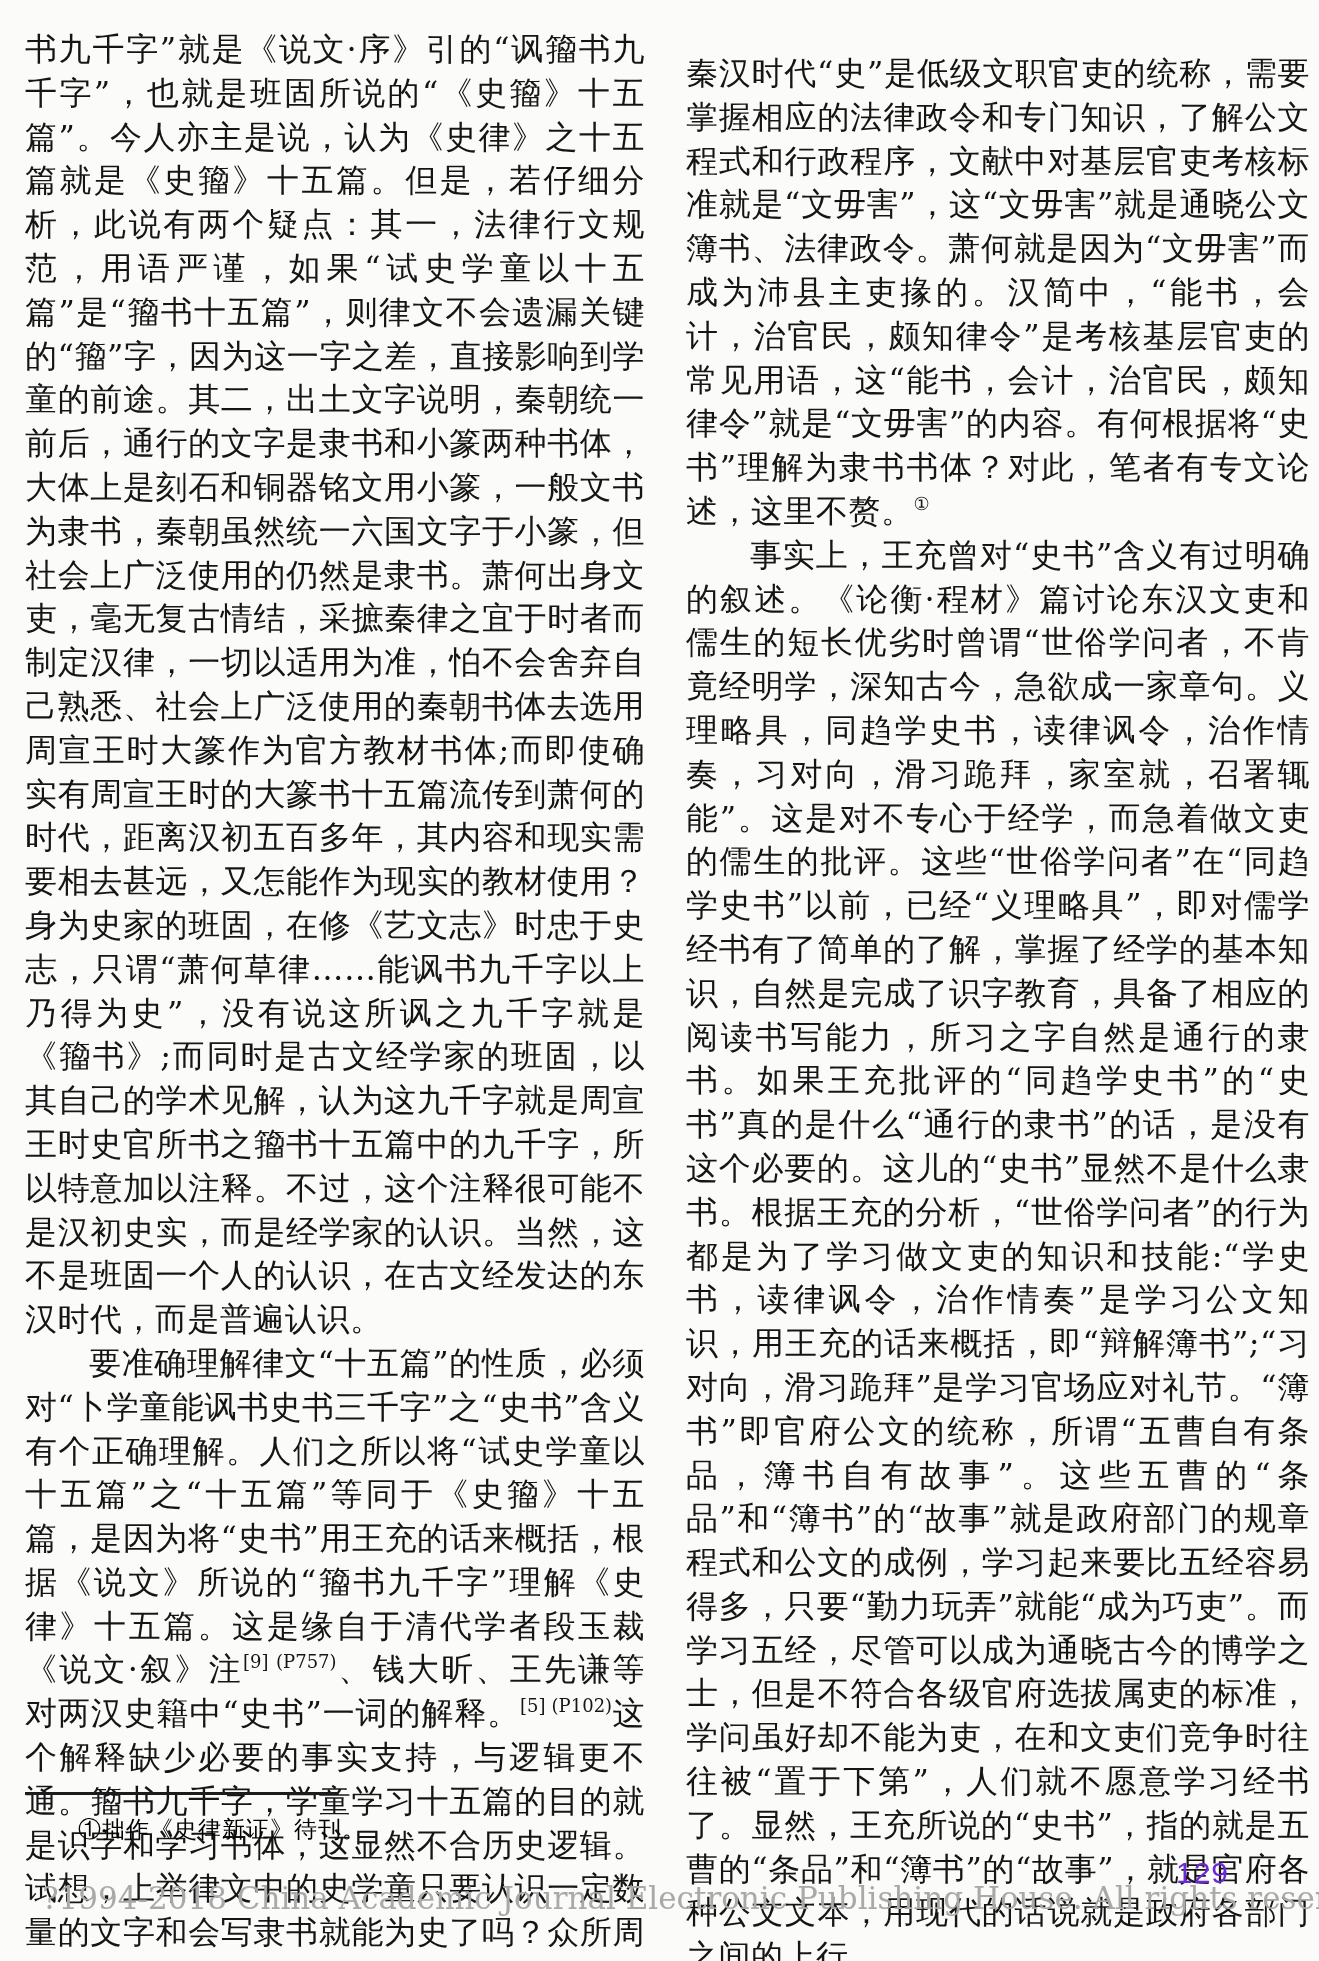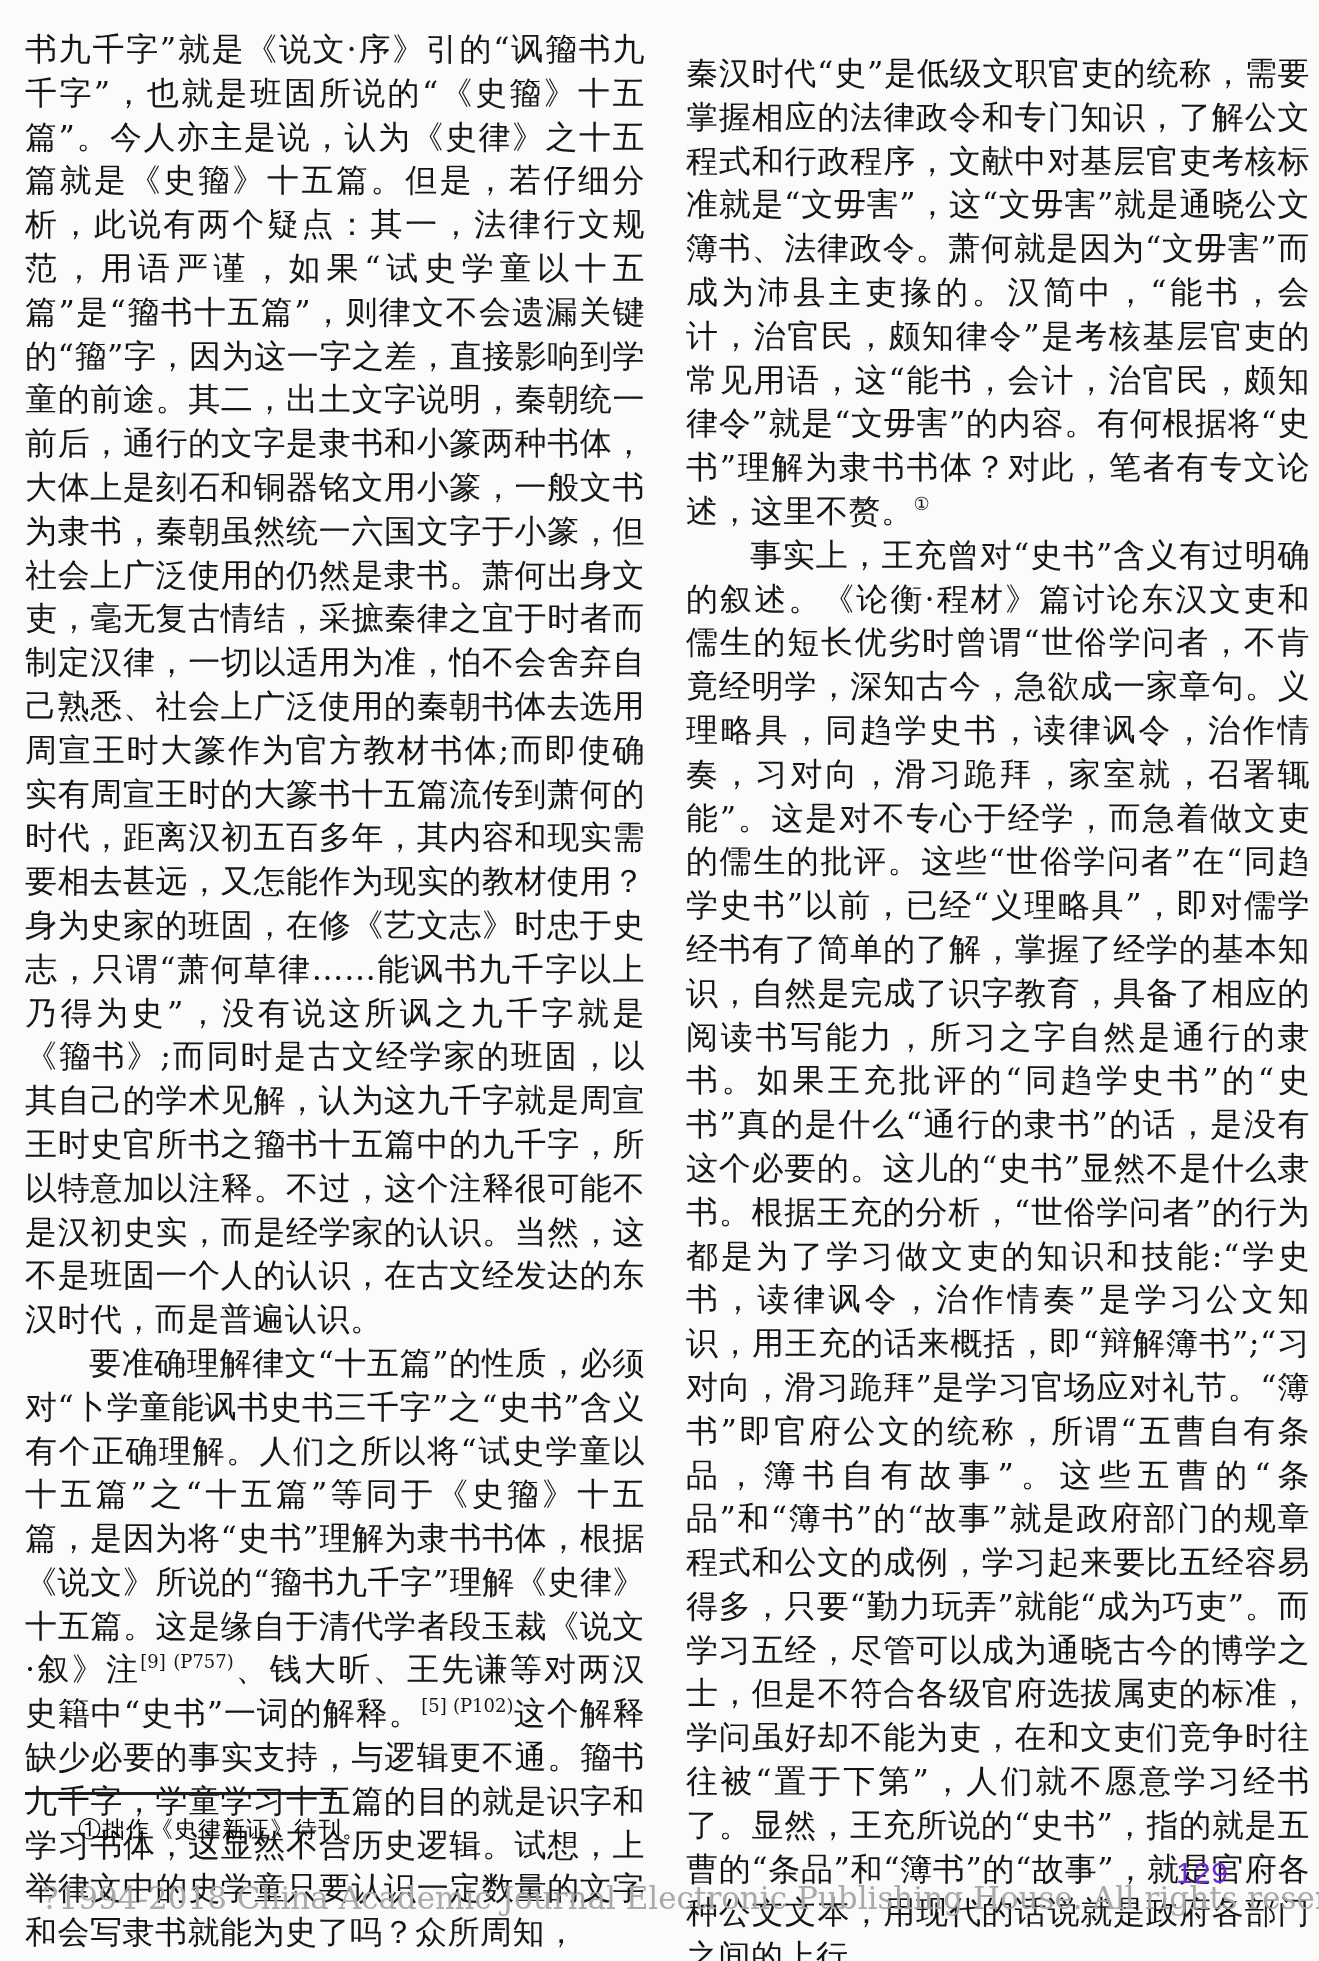--- a/index.html
+++ b/index.html
@@ -68,21 +68,21 @@
     overflow: hidden;
   }
 </style>
 </head>
 <body>
 
 <div class="page">
 
   <div class="column column-left">
       <p class="para"><span>书九千字”就是《说文·序》引的“讽籀书九千字”，也就是班固所说的“《史籀》十五篇”。今人亦主是说，认为《史律》之十五篇就是《史籀》十五篇。但是，若仔细分析，此说有两个疑点：其一，法律行文规范，用语严谨，如果“试史学童以十五篇”是“籀书十五篇”，则律文不会遗漏关键的“籀”字，因为这一字之差，直接影响到学童的前途。其二，出土文字说明，秦朝统一前后，通行的文字是隶书和小篆两种书体，大体上是刻石和铜器铭文用小篆，一般文书为隶书，秦朝虽然统一六国文字于小篆，但社会上广泛使用的仍然是隶书。萧何出身文吏，毫无复古情结，采摭秦律之宜于时者而制定汉律，一切以适用为准，怕不会舍弃自己熟悉、社会上广泛使用的秦朝书体去选用周宣王时大篆作为官方教材书体;而即使确实有周宣王时的大篆书十五篇流传到萧何的时代，距离汉初五百多年，其内容和现实需要相去甚远，又怎能作为现实的教材使用？身为史家的班固，在修《艺文志》时忠于史志，只谓“萧何草律……能讽书九千字以上乃得为史”，没有说这所讽之九千字就是《籀书》;而同时是古文经学家的班固，以其自己的学术见解，认为这九千字就是周宣王时史官所书之籀书十五篇中的九千字，所以特意加以注释。不过，这个注释很可能不是汉初史实，而是经学家的认识。当然，这不是班固一个人的认识，在古文经发达的东汉时代，而是普遍认识。</span></p>
-      <p class="para indent"><span>要准确理解律文“十五篇”的性质，必须对“卜学童能讽书史书三千字”之“史书”含义有个正确理解。人们之所以将“试史学童以十五篇”之“十五篇”等同于《史籀》十五篇，是因为将“史书”理解为隶书书体，根据《说文》所说的“籀书九千字”理解《史律》十五篇。这是缘自于清代学者段玉裁《说文·叙》注</span><sup>[9] (P757)</sup><span>、钱大昕、王先谦等对两汉史籍中“史书”一词的解释。</span><sup>[5] (P102)</sup><span>这个解释缺少必要的事实支持，与逻辑更不通。籀书九千字，学童学习十五篇的目的就是识字和学习书体，这显然不合历史逻辑。试想，上举律文中的史学童只要认识一定数量的文字和会写隶书就能为史了吗？众所周知，</span></p>
+      <p class="para indent"><span>要准确理解律文“十五篇”的性质，必须对“卜学童能讽书史书三千字”之“史书”含义有个正确理解。人们之所以将“试史学童以十五篇”之“十五篇”等同于《史籀》十五篇，是因为将“史书”用王充的话来概括，根据《说文》所说的“籀书九千字”理解《史律》十五篇。这是缘自于清代学者段玉裁《说文·叙》注</span><sup>[9] (P757)</sup><span>、钱大昕、王先谦等对两汉史籍中“史书”一词的解释。</span><sup>[5] (P102)</sup><span>这个解释缺少必要的事实支持，与逻辑更不通。籀书九千字，学童学习十五篇的目的就是识字和学习书体，这显然不合历史逻辑。试想，上举律文中的史学童只要认识一定数量的文字和会写隶书就能为史了吗？众所周知，</span></p>
     </div>
 
   <div class="column column-right">
       <p class="para"><span>秦汉时代“史”是低级文职官吏的统称，需要掌握相应的法律政令和专门知识，了解公文程式和行政程序，文献中对基层官吏考核标准就是“文毋害”，这“文毋害”就是通晓公文簿书、法律政令。萧何就是因为“文毋害”而成为沛县主吏掾的。汉简中，“能书，会计，治官民，颇知律令”是考核基层官吏的常见用语，这“能书，会计，治官民，颇知律令”就是“文毋害”的内容。有何根据将“史书”理解为隶书书体？对此，笔者有专文论述，这里不赘。</span><sup>①</sup></p>
       <p class="para indent"><span>事实上，王充曾对“史书”含义有过明确的叙述。《论衡·程材》篇讨论东汉文吏和儒生的短长优劣时曾谓“世俗学问者，不肯竟经明学，深知古今，急欲成一家章句。义理略具，同趋学史书，读律讽令，治作情奏，习对向，滑习跪拜，家室就，召署辄能”。这是对不专心于经学，而急着做文吏的儒生的批评。这些“世俗学问者”在“同趋学史书”以前，已经“义理略具”，即对儒学经书有了简单的了解，掌握了经学的基本知识，自然是完成了识字教育，具备了相应的阅读书写能力，所习之字自然是通行的隶书。如果王充批评的“同趋学史书”的“史书”真的是什么“通行的隶书”的话，是没有这个必要的。这儿的“史书”显然不是什么隶书。根据王充的分析，“世俗学问者”的行为都是为了学习做文吏的知识和技能:“学史书，读律讽令，治作情奏”是学习公文知识，用王充的话来概括，即“辩解簿书”;“习对向，滑习跪拜”是学习官场应对礼节。“簿书”即官府公文的统称，所谓“五曹自有条品，簿书自有故事”。这些五曹的“条品”和“簿书”的“故事”就是政府部门的规章程式和公文的成例，学习起来要比五经容易得多，只要“勤力玩弄”就能“成为巧吏”。而学习五经，尽管可以成为通晓古今的博学之士，但是不符合各级官府选拔属吏的标准，学问虽好却不能为吏，在和文吏们竞争时往往被“置于下第”，人们就不愿意学习经书了。显然，王充所说的“史书”，指的就是五曹的“条品”和“簿书”的“故事”，就是官府各种公文文本，用现代的话说就是政府各部门之间的上行</span></p>
     </div>
 
   <div class="footnote-rule"></div>
 
   <div class="footnote">①拙作《史律新证》待刊。</div>

